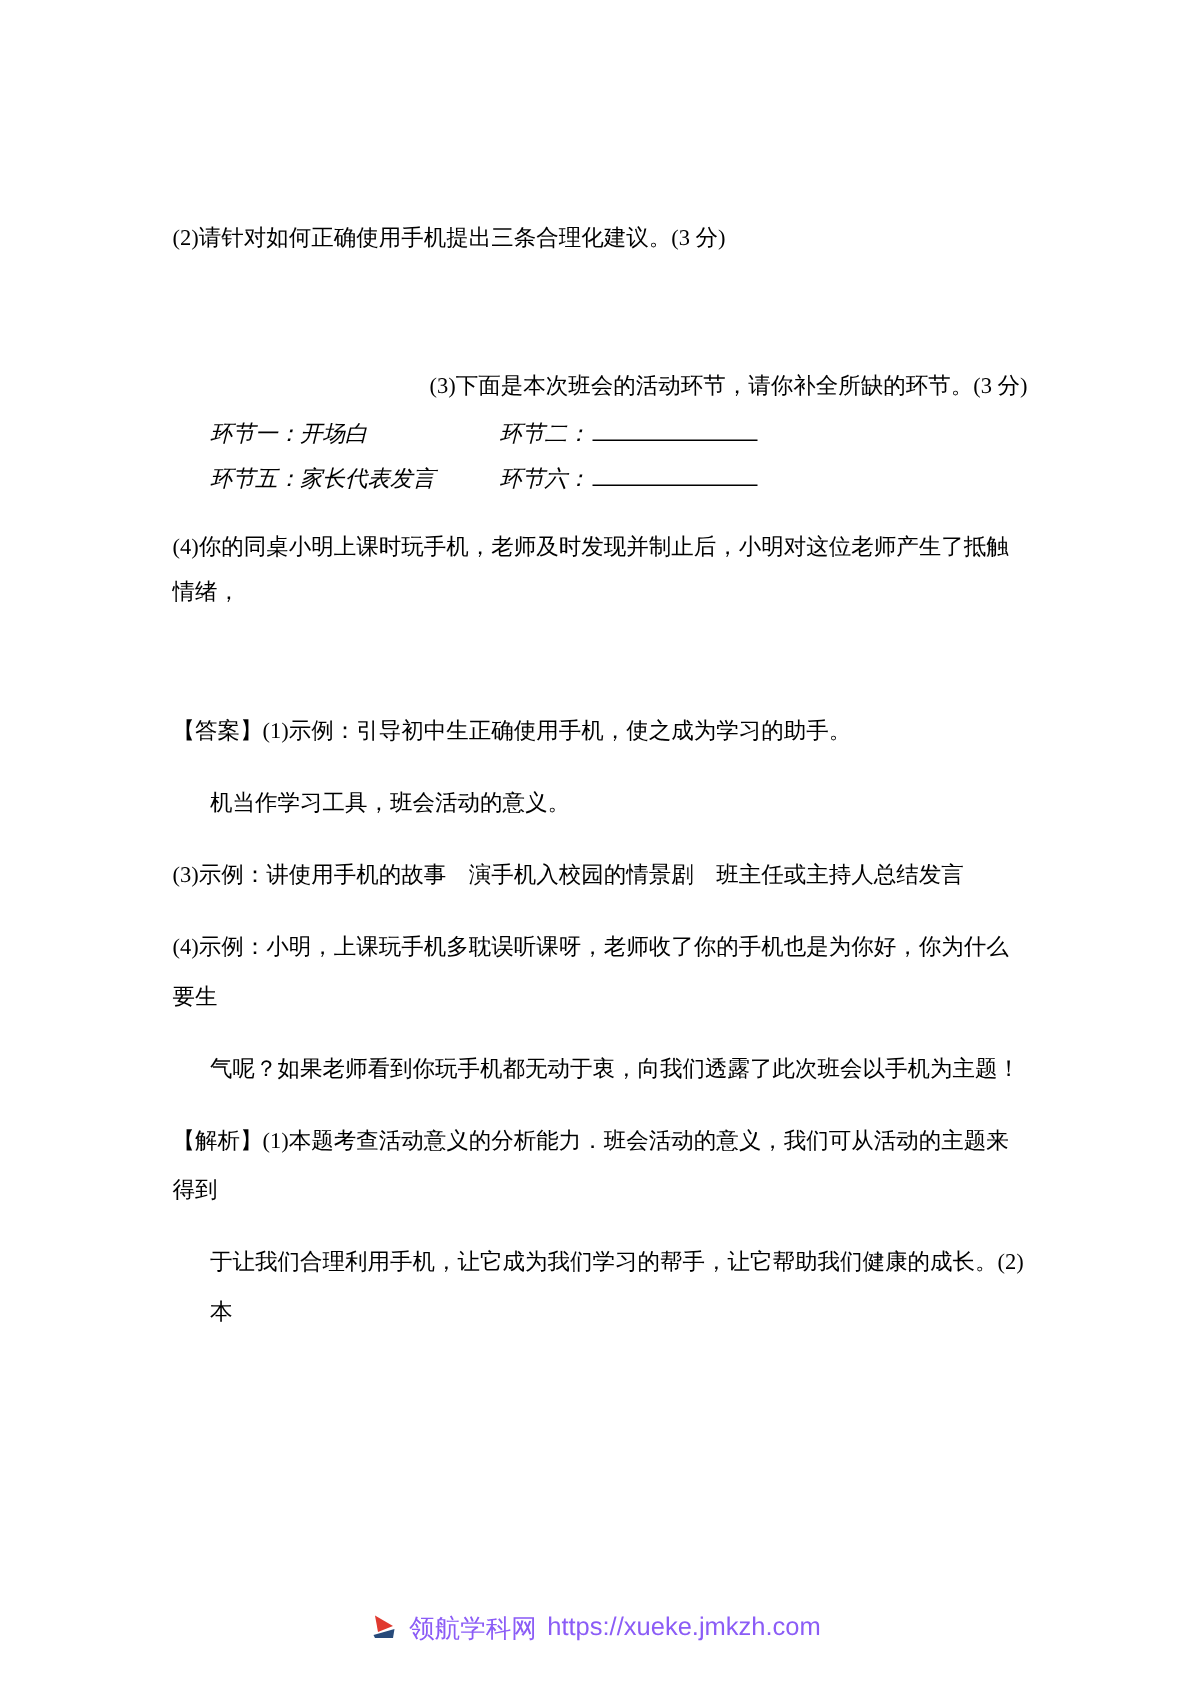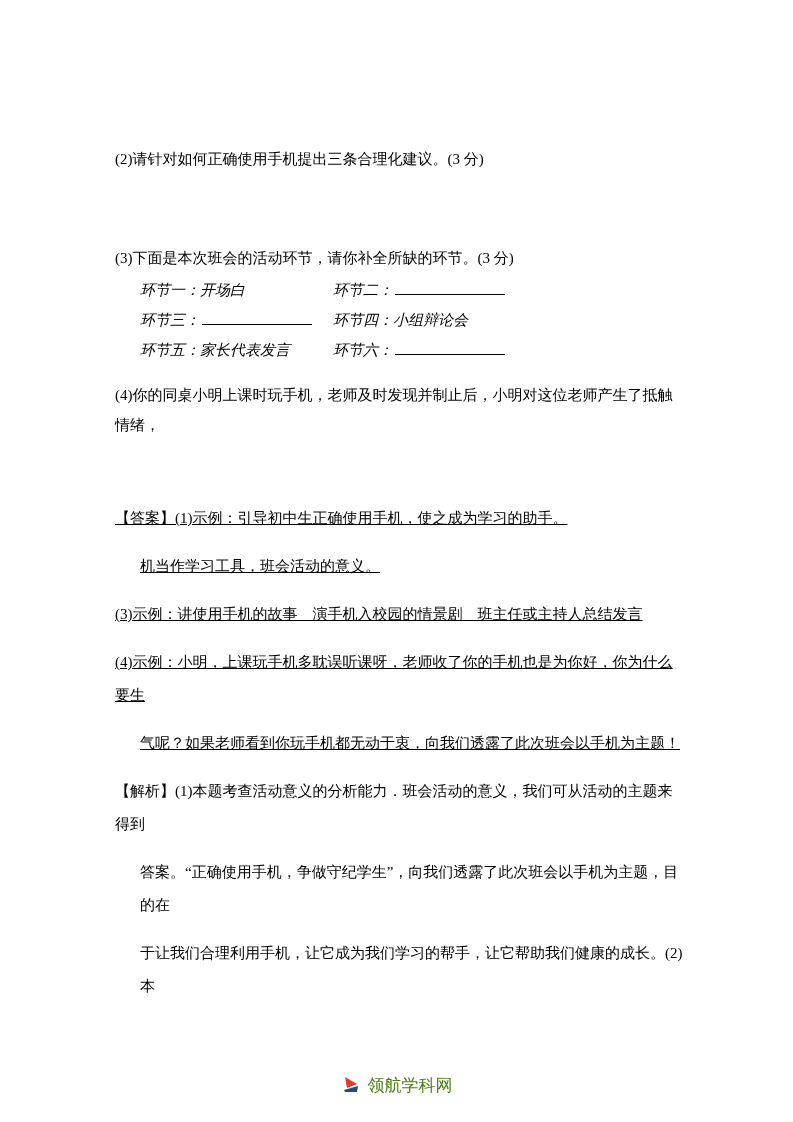--- a/index.html
+++ b/index.html
@@ -12,71 +12,67 @@
     position: relative;
     overflow: hidden;
   }
   .content {
     box-sizing: border-box;
     padding: 133px 108px 0 115px;
     font-size: 15px;
   }
   .q-line { line-height: 22px; }
   .q2 { margin-bottom: 77px; }
-  .q3-intro { margin-bottom: 6px; }
+  .q3-intro { margin-bottom: 6px; text-align: right; }
   .q3-rows { padding-left: 25px; font-style: italic; }
   .q3-row { display: flex; line-height: 30px; }
   .cell-left { width: 193px; flex: none; }
   .cell-right { flex: 1; }
   .blank {
     display: inline-block;
     width: 110px;
     height: 13px;
     border-bottom: 1px solid #000;
     vertical-align: baseline;
     margin-left: 2px;
   }
   .q4-block { margin-top: 6px; }
   .q4-l1 { line-height: 30px; }
   .q4-l2 { line-height: 30px; padding-left: 25px; }
-  .answer-block { margin-top: 62px; text-decoration: underline; }
+  .answer-block { margin-top: 62px; }
   .a-line { line-height: 33px; }
   .indent { padding-left: 25px; }
   .footer {
     position: absolute;
     left: 0; right: 0;
     top: 1068px;
     height: 34px;
     display: flex;
     align-items: center;
     justify-content: center;
     gap: 7px;
-    color: #4d7c0f;
+    color: #8b5cf6;
     font-family: "Liberation Sans", "DejaVu Sans", sans-serif;
     font-size: 17px;
   }
   .footer .logo-icon { display: inline-flex; }
 </style>
 </head>
 <body>
 
 <div class="content">
 
   <p class="q-line q2">(2)请针对如何正确使用手机提出三条合理化建议。(3 分)</p>
 
   <p class="q-line q3-intro">(3)下面是本次班会的活动环节，请你补全所缺的环节。(3 分)</p>
 
   <div class="q3-rows">
     <div class="q3-row">
       <span class="cell-left"><span>环节一：</span><span>开场白</span></span>
       <span class="cell-right"><span>环节二：</span><span class="blank"></span></span>
-    </div>
-    <div class="q3-row">
-      <span class="cell-left"><span>环节三：</span><span class="blank"></span></span>
-      <span class="cell-right"><span>环节四：</span><span>小组辩论会</span></span>
     </div>
     <div class="q3-row">
       <span class="cell-left"><span>环节五：</span><span>家长代表发言</span></span>
       <span class="cell-right"><span>环节六：</span><span class="blank"></span></span>
     </div>
   </div>
 
   <div class="q4-block">
     <p class="q-line q4-l1">(4)你的同桌小明上课时玩手机，老师及时发现并制止后，小明对这位老师产生了抵触情绪，</p>
   </div>
@@ -84,28 +80,28 @@
   <div class="answer-block">
     <p class="a-line">【答案】(1)示例：引导初中生正确使用手机，使之成为学习的助手。</p>
     <p class="a-line indent">机当作学习工具，班会活动的意义。</p>
     <p class="a-line">(3)示例：讲使用手机的故事　演手机入校园的情景剧　班主任或主持人总结发言</p>
     <p class="a-line">(4)示例：小明，上课玩手机多耽误听课呀，老师收了你的手机也是为你好，你为什么要生</p>
     <p class="a-line indent">气呢？如果老师看到你玩手机都无动于衷，向我们透露了此次班会以手机为主题！</p>
   </div>
 
   <div>
     <p class="a-line">【解析】(1)本题考查活动意义的分析能力．班会活动的意义，我们可从活动的主题来得到</p>
-    <p class="a-line indent">答案。“正确使用手机，争做守纪学生”，向我们透露了此次班会以手机为主题，目的在</p>
     <p class="a-line indent">于让我们合理利用手机，让它成为我们学习的帮手，让它帮助我们健康的成长。(2) 本</p>
 
   </div>
 
 </div>
 
 <div class="footer">
   <span class="logo-icon">
     <svg width="20" height="20" viewBox="0 0 20 20" aria-hidden="true">
       <polygon points="4,2 16,9 6,13" fill="#e03a2f"></polygon>
       <polygon points="3,15 17,11 16,17 4,17" fill="#274a7a"></polygon>
     </svg>
   </span>
   <span>领航学科网</span>
+  <span>https://xueke.jmkzh.com</span>
 </div>
 
 </body></html>

